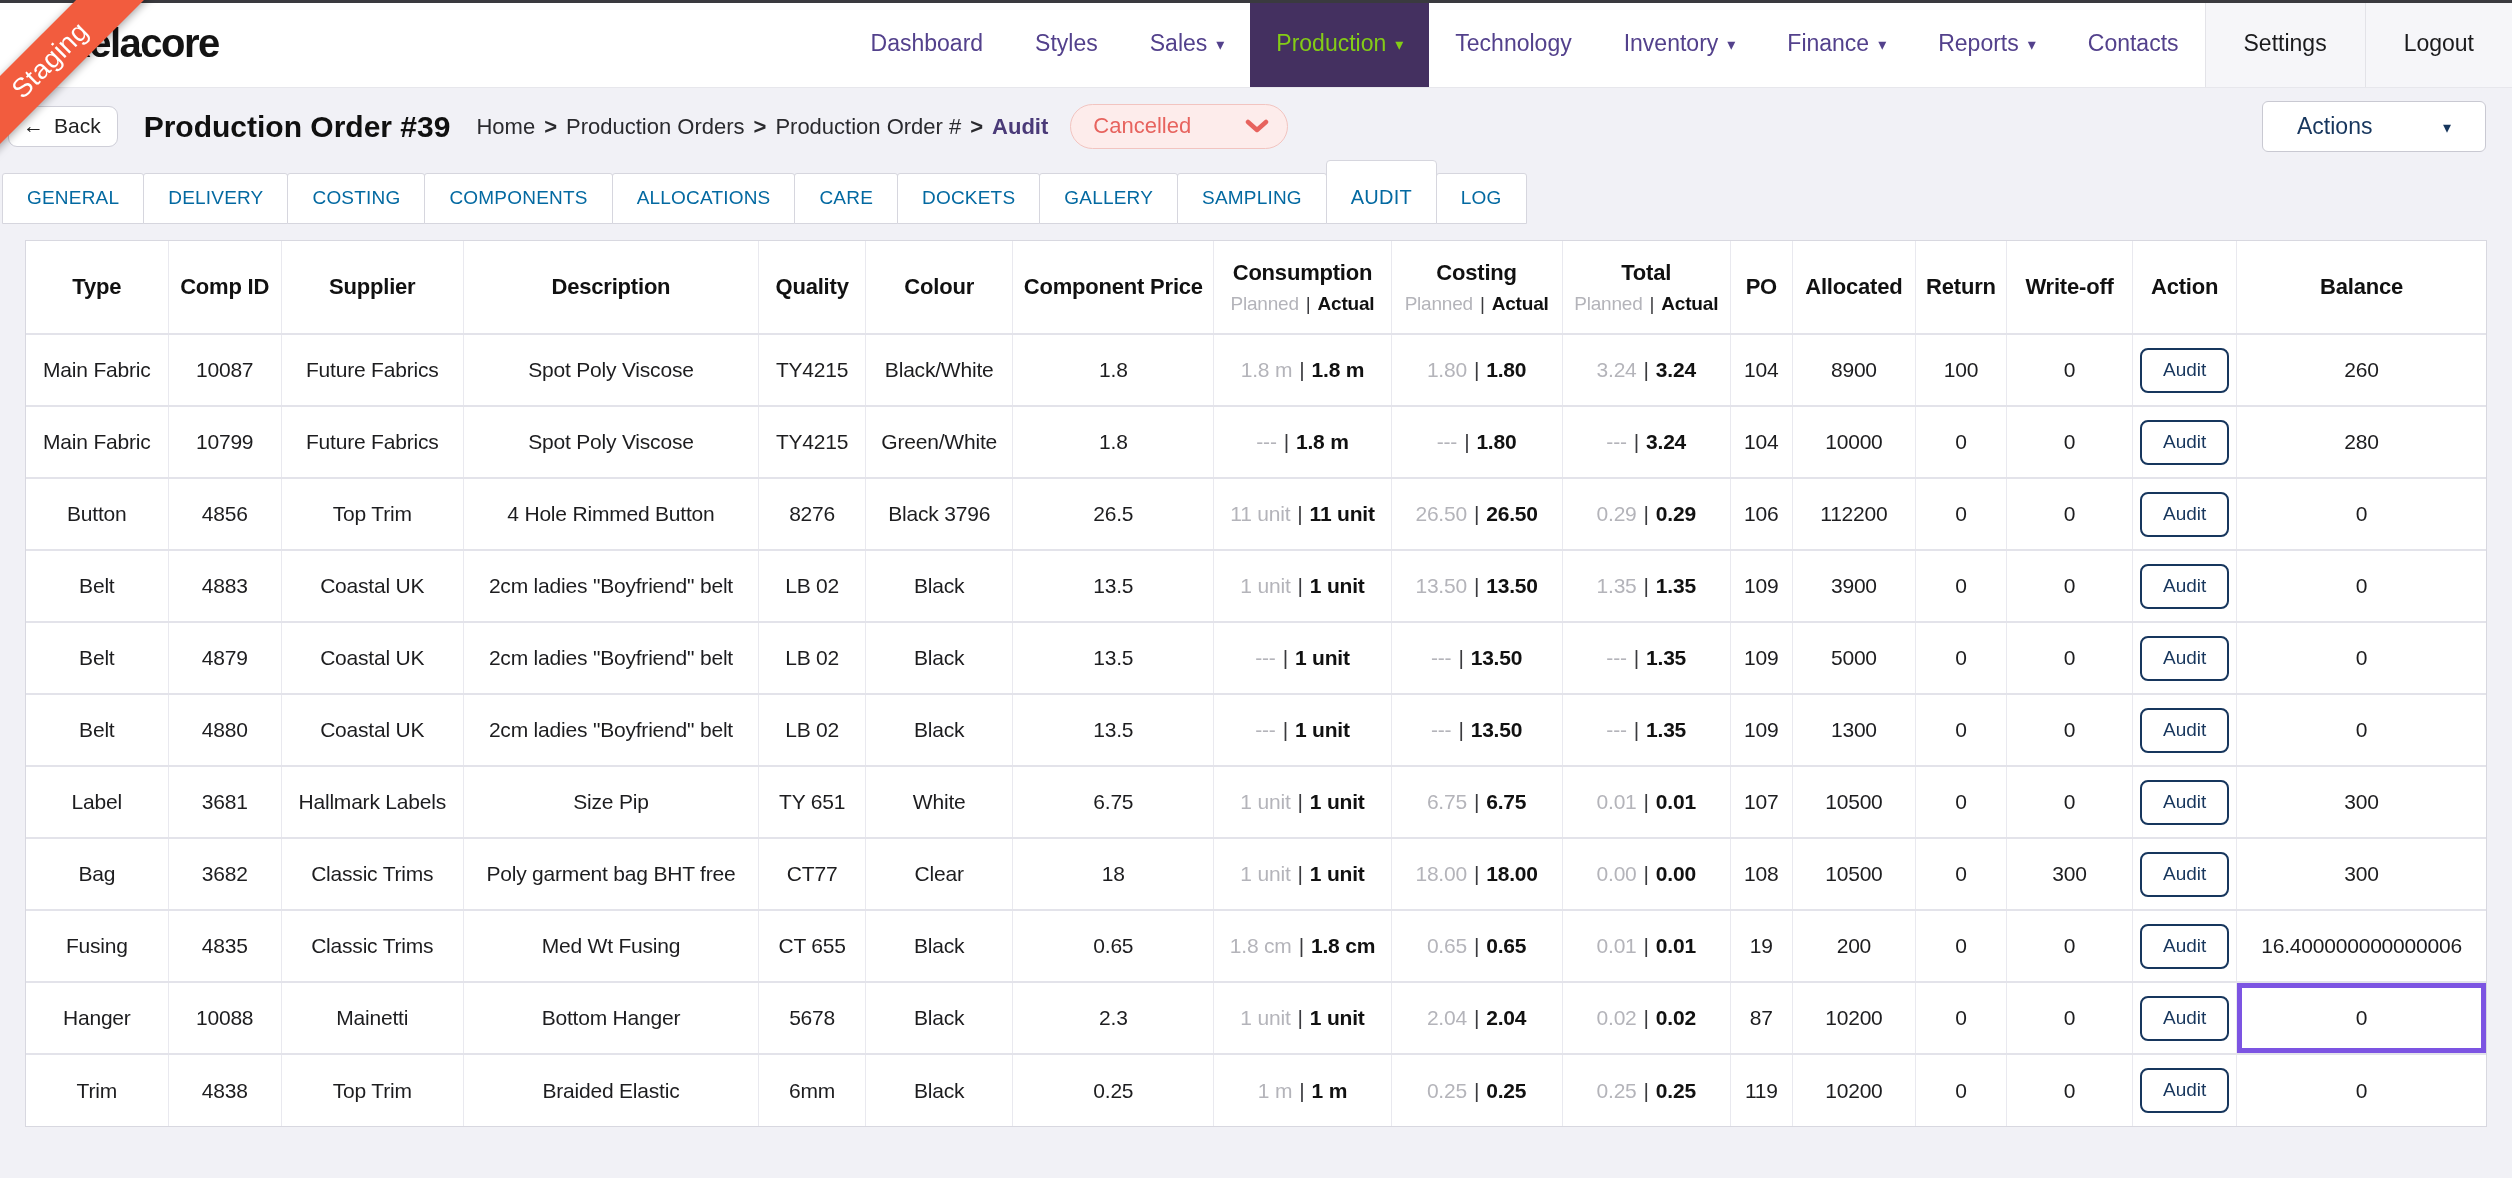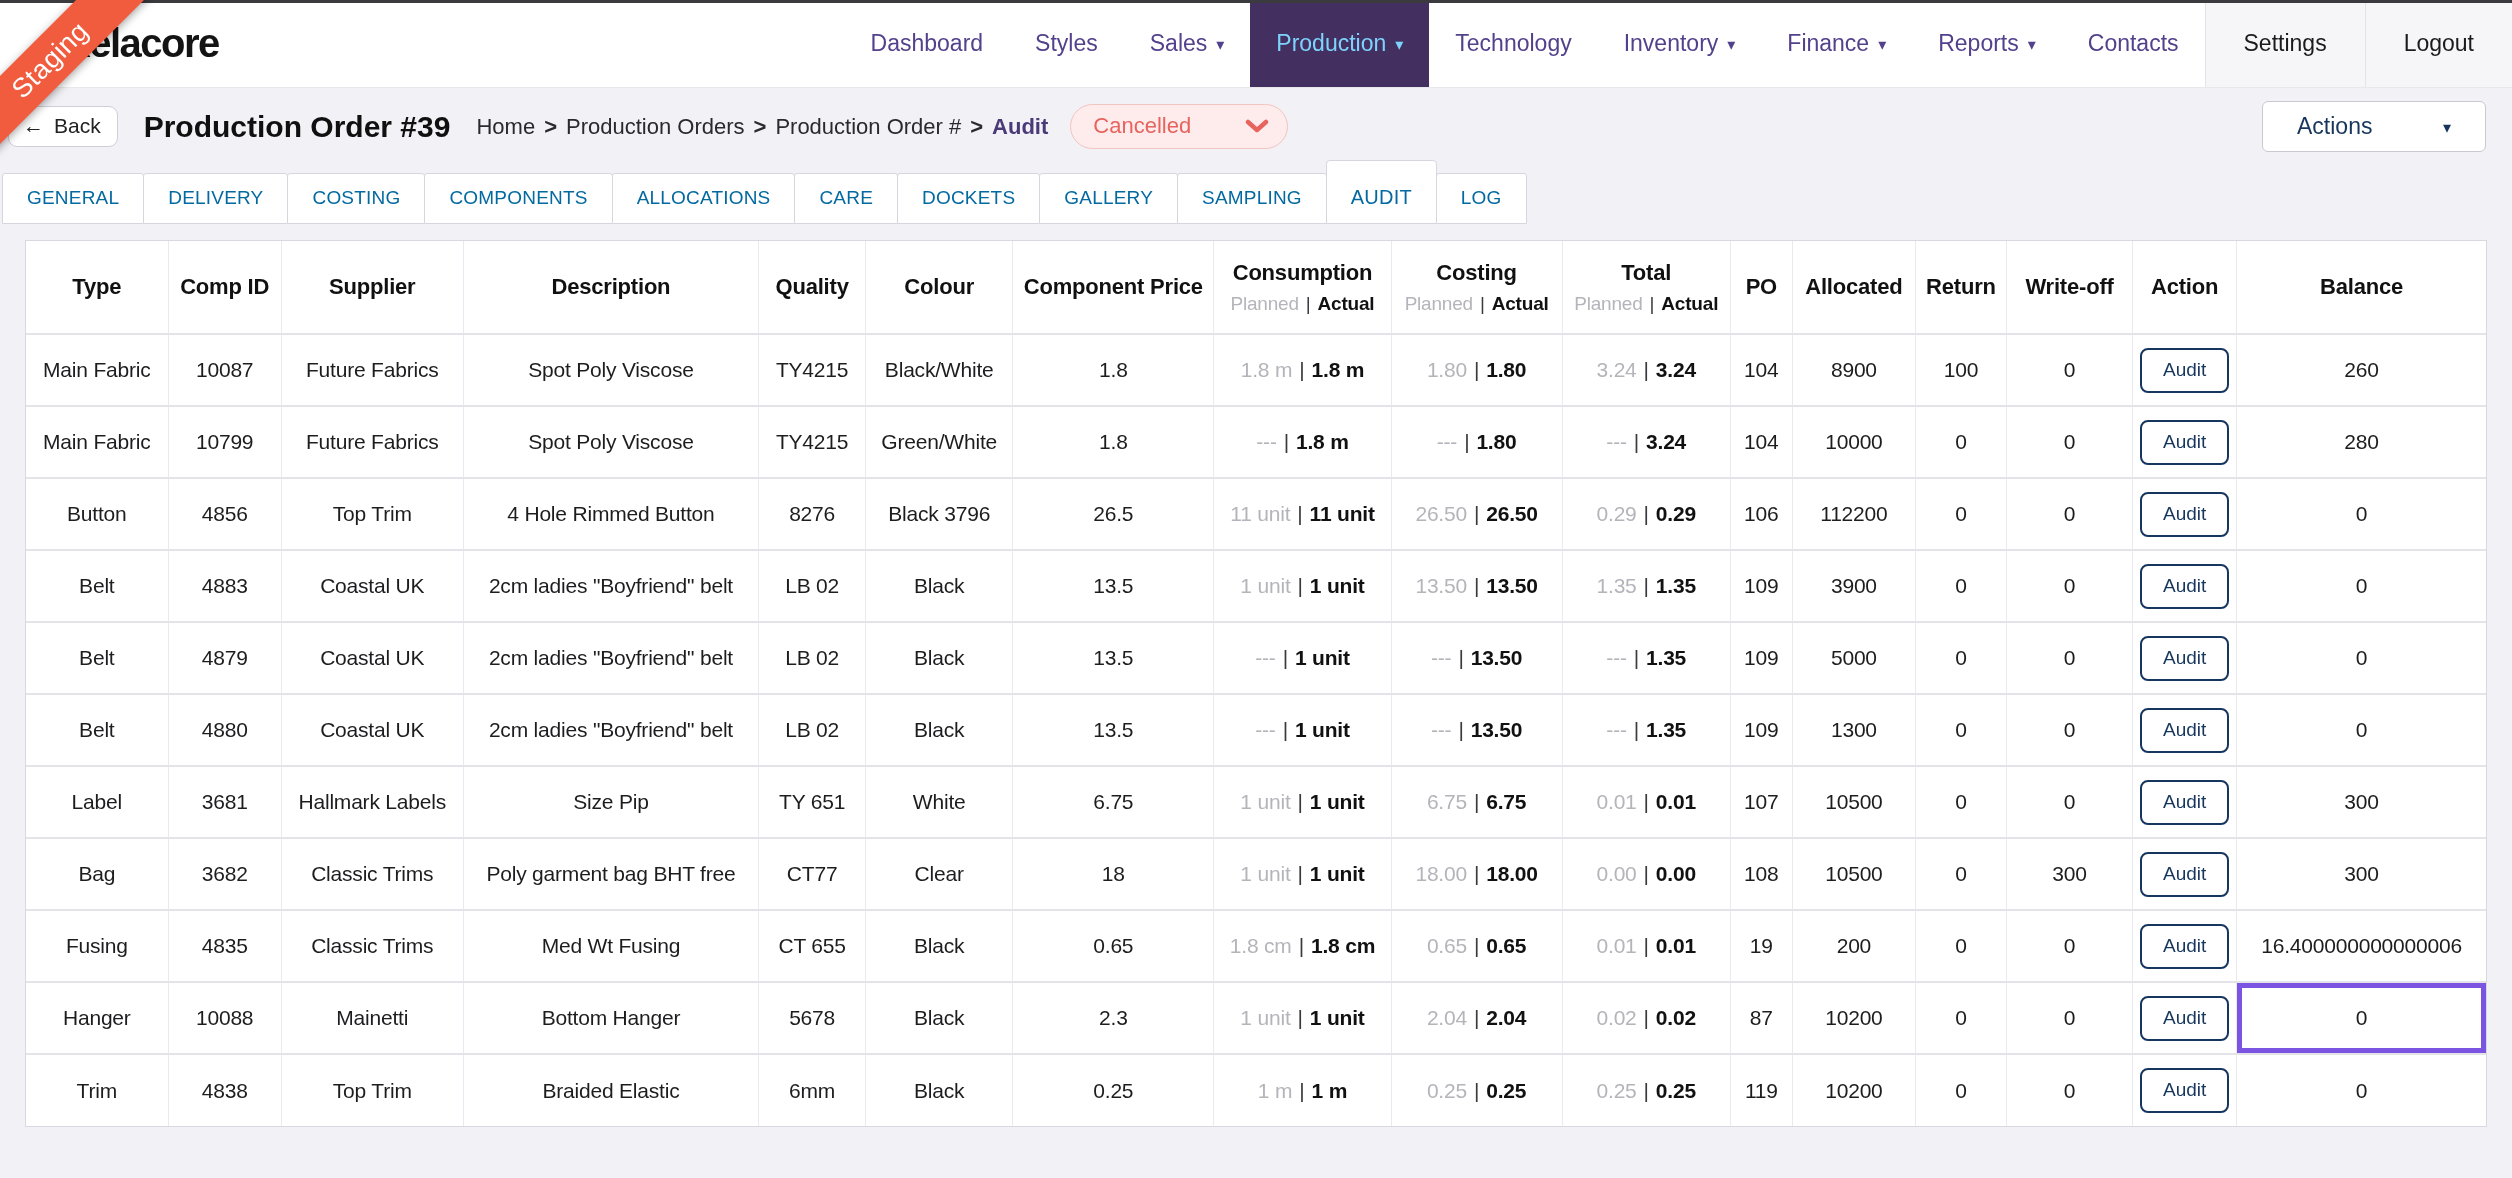--- a/index.html
+++ b/index.html
@@ -16,21 +16,21 @@
   .logo-dots { position:absolute; left:70px; top:10px; width:34px; height:26px; }
   .logo-dots i { position:absolute; border-radius:50%; }
   .logo-dots i:nth-child(1){ width:7px;height:7px;left:20px;top:2px;background:#8b5cf6;}
   .logo-dots i:nth-child(2){ width:5px;height:5px;left:10px;top:8px;background:#a78bfa;}
   .logo-dots i:nth-child(3){ width:6px;height:6px;left:24px;top:12px;background:#6366f1;}
   .logo-dots i:nth-child(4){ width:4px;height:4px;left:4px;top:16px;background:#93c5fd;}
   .logo-dots i:nth-child(5){ width:5px;height:5px;left:15px;top:18px;background:#7c6cf0;}
   .logo-text { font-size:40px; font-weight:800; letter-spacing:-1.5px; color:#141414; }
   .nav-items { margin-left:auto; display:flex; align-items:stretch; }
   .nav-item { display:flex; align-items:center; gap:9px; padding:0 26px; font-size:23px; color:#53418c; cursor:pointer; }
-  .nav-item.active { background:#443060; color:#7dd3fc; }
+  .nav-item.active { background:#443060; color:#84cc16; }
   .caret { font-size:16px; line-height:1; transform:translateY(1px); }
   .nav-utility { display:flex; align-items:stretch; background:#f6f6f9; border-left:1px solid #e3e3e8; }
   .nav-util-item { display:flex; align-items:center; padding:0 38px; font-size:23px; color:#1b1b1d; cursor:pointer; }
   .nav-util-item + .nav-util-item { border-left:1px solid #e3e3e8; }
 
   
   .ribbon { position:absolute; top:36px; left:-70px; width:240px; height:48px; background:#f25c3e;
             transform:rotate(-45deg); z-index:60; display:flex; align-items:center; justify-content:center;
             box-shadow:0 2px 8px rgba(0,0,0,.35); }
   .ribbon span { color:#fff; font-size:27px; letter-spacing:.5px; }

